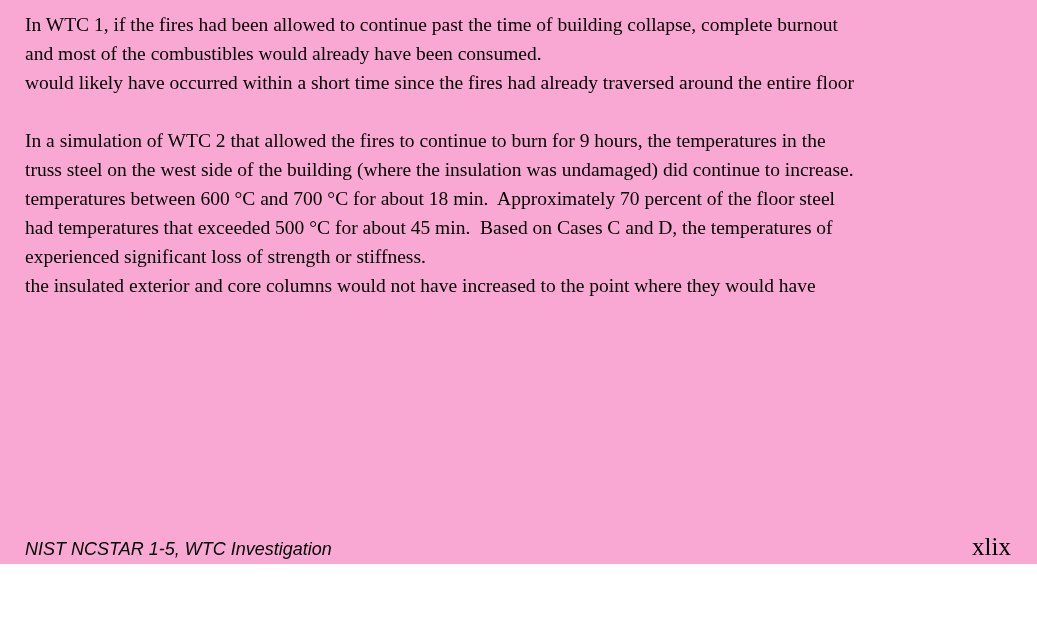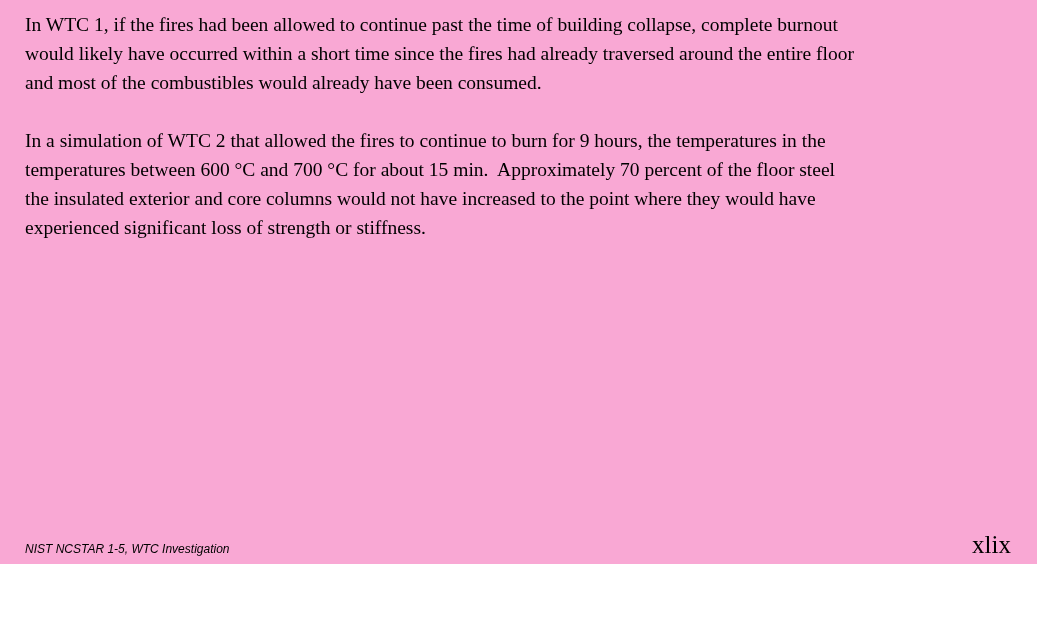--- a/index.html
+++ b/index.html
@@ -39,48 +39,50 @@
     left: 25px;
     right: 26px;
     bottom: 5px;
     display: flex;
     justify-content: space-between;
     align-items: baseline;
   }
   .footer-left {
     font-family: "Liberation Sans", sans-serif;
     font-style: italic;
-    font-size: 12px;
+    font-size: 18px;
     line-height: 20px;
     color: #000000;
   }
   .footer-right {
     font-family: "Liberation Serif", serif;
     font-size: 25px;
     line-height: 20px;
     color: #000000;
   }
 </style>
 </head>
 <body>
 
 <div class="page">
   <div class="content">
 
     <div class="paragraph">
       <div class="text-line">In WTC 1, if the fires had been allowed to continue past the time of building collapse, complete burnout</div>
+      <div class="text-line">and most of the combustibles would already have been consumed.</div>
       <div class="text-line">would likely have occurred within a short time since the fires had already traversed around the entire floor</div>
-      <div class="text-line">and most of the combustibles would already have been consumed.</div>
     </div>
 
     <div class="paragraph">
       <div class="text-line">In a simulation of WTC 2 that allowed the fires to continue to burn for 9 hours, the temperatures in the</div>
-      <div class="text-line">temperatures between 600 °C and 700 °C for about 15 min.  Approximately 70 percent of the floor steel</div>
+      <div class="text-line">truss steel on the west side of the building (where the insulation was undamaged) did continue to increase.</div>
+      <div class="text-line">temperatures between 600 °C and 700 °C for about 18 min.  Approximately 70 percent of the floor steel</div>
+      <div class="text-line">had temperatures that exceeded 500 °C for about 45 min.  Based on Cases C and D, the temperatures of</div>
+      <div class="text-line">experienced significant loss of strength or stiffness.</div>
       <div class="text-line">the insulated exterior and core columns would not have increased to the point where they would have</div>
-      <div class="text-line">experienced significant loss of strength or stiffness.</div>
     </div>
 
   </div>
 
   <div class="footer">
     <span class="footer-left">NIST NCSTAR 1-5, WTC Investigation</span>
     <span class="footer-right">xlix</span>
   </div>
 </div>
 

